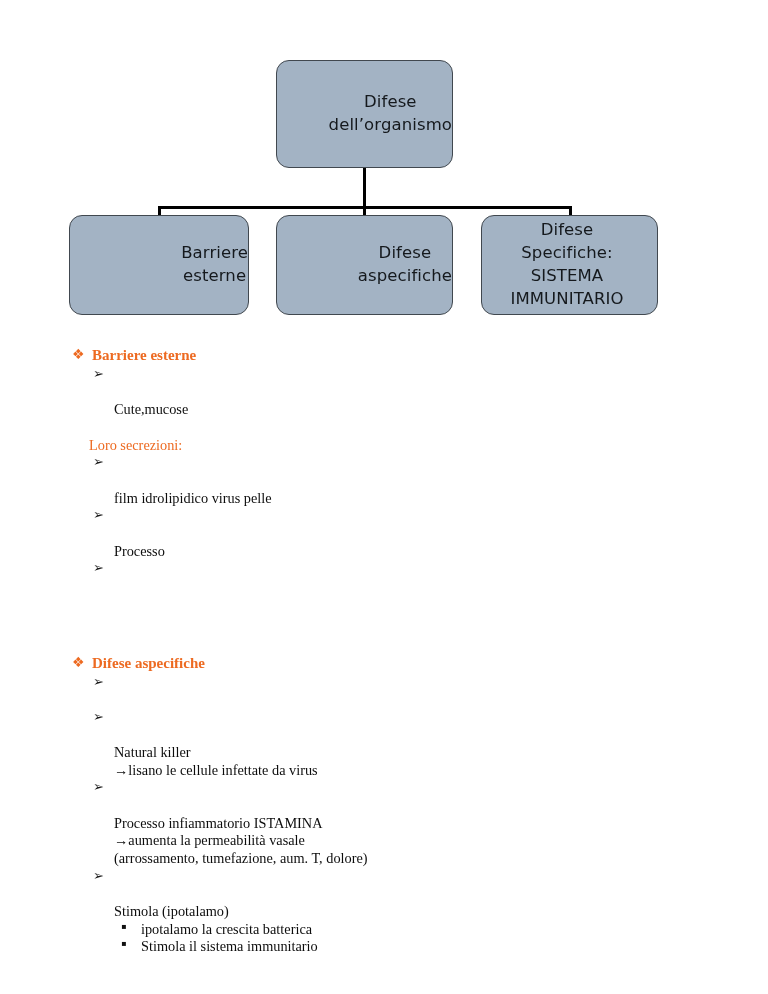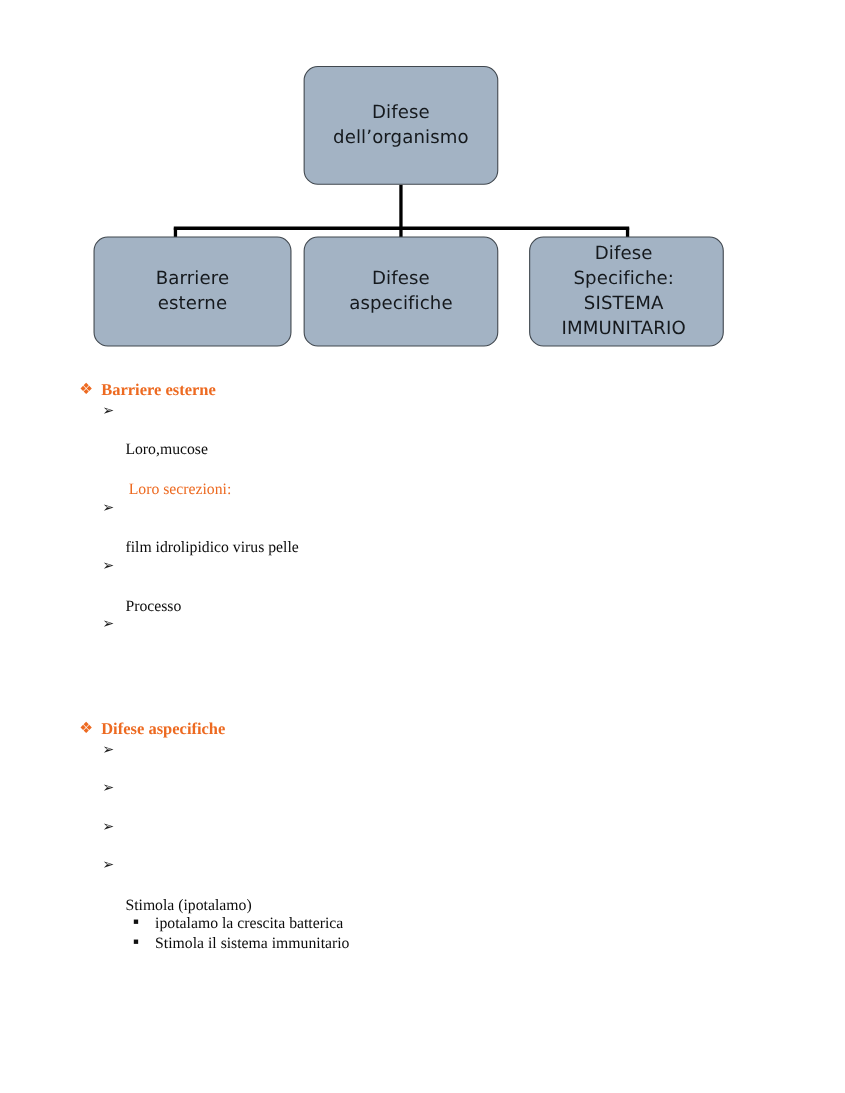--- a/index.html
+++ b/index.html
@@ -32,42 +32,42 @@
     height: 330px;
   }
   .node-box {
     position: absolute;
     box-sizing: border-box;
     background: #a3b3c4;
     border: 1.6px solid #41484f;
     border-radius: 13px;
     display: flex;
     align-items: center;
-    justify-content: center;
+    justify-content: flex-end;
     text-align: center;
     font-family: "DejaVu Sans", "Liberation Sans", sans-serif;
     font-size: 16.5px;
     line-height: 1.38;
     color: #15191d;
     letter-spacing: 0.1px;
   }
   .node-box .node-text {
     display: block;
     white-space: pre-line;
   }
   
   #node-root {
     left: 276px;
     top: 60px;
     width: 177px;
     height: 108px;
   }
   
   #node-barriere {
-    left: 85px;
+    left: 69px;
     top: 215px;
     width: 180px;
     height: 100px;
   }
   #node-aspecifiche {
     left: 276px;
     top: 215px;
     width: 177px;
     height: 100px;
   }
@@ -121,21 +121,21 @@
   }
   .lvl2 .marker {
     position: absolute;
     left: 93px;
     top: 0px;
     font-size: 13px;
     color: #1a1a1a;
     font-family: "DejaVu Sans", sans-serif;
   }
   .lvl2.noitem {
-    padding-left: 117px;
+    padding-left: 89px;
   }
   .lvl2.orange {
     color: #ED6A21;
   }
   .lvl3 {
     position: relative;
     padding-left: 141px;
     font-size: 14.3px;
     line-height: 1.235;
     color: #0d0d0d;
@@ -195,21 +195,21 @@
 <div id="content">
 
   <div class="section">
     <div class="lvl1">
       <span class="marker">❖</span>
       <span>Barriere esterne</span>
     </div>
 
     <div class="lvl2">
       <span class="marker">➢</span>
-      <span>Loro,mucose</span>
+      <span>Cute,mucose</span>
     </div>
 
     <div class="lvl2 noitem orange">
       <span>Loro secrezioni:</span>
     </div>
 
     <div class="lvl2">
       <span class="marker">➢</span>
       <span>film idrolipidico virus pelle</span>
     </div>
@@ -231,24 +231,29 @@
       <span class="marker">❖</span>
       <span>Difese aspecifiche</span>
     </div>
 
     <div class="lvl2">
       <span class="marker">➢</span>
     </div>
 
     <div class="lvl2">
       <span class="marker">➢</span>
-    </div>
-
-    <div class="lvl2">
-      <span class="marker">➢</span>
+      <span>Natural killer
+→lisano le cellule infettate da virus</span>
+    </div>
+
+    <div class="lvl2">
+      <span class="marker">➢</span>
+      <span>Processo infiammatorio ISTAMINA
+→aumenta la permeabilità vasale
+(arrossamento, tumefazione, aum. T, dolore)</span>
     </div>
 
     <div class="lvl2">
       <span class="marker">➢</span>
       <span>Stimola (ipotalamo)</span>
     </div>
 
     <div class="lvl3">
       <span class="marker">▪</span>
       <span>ipotalamo la crescita batterica</span>

